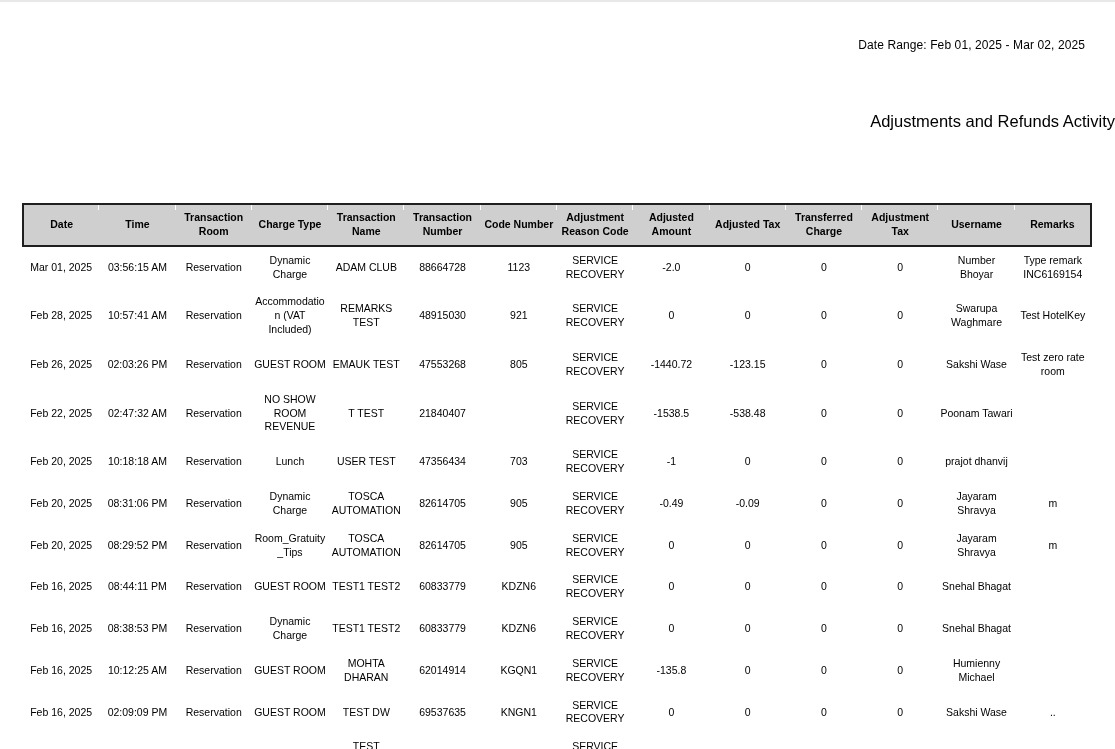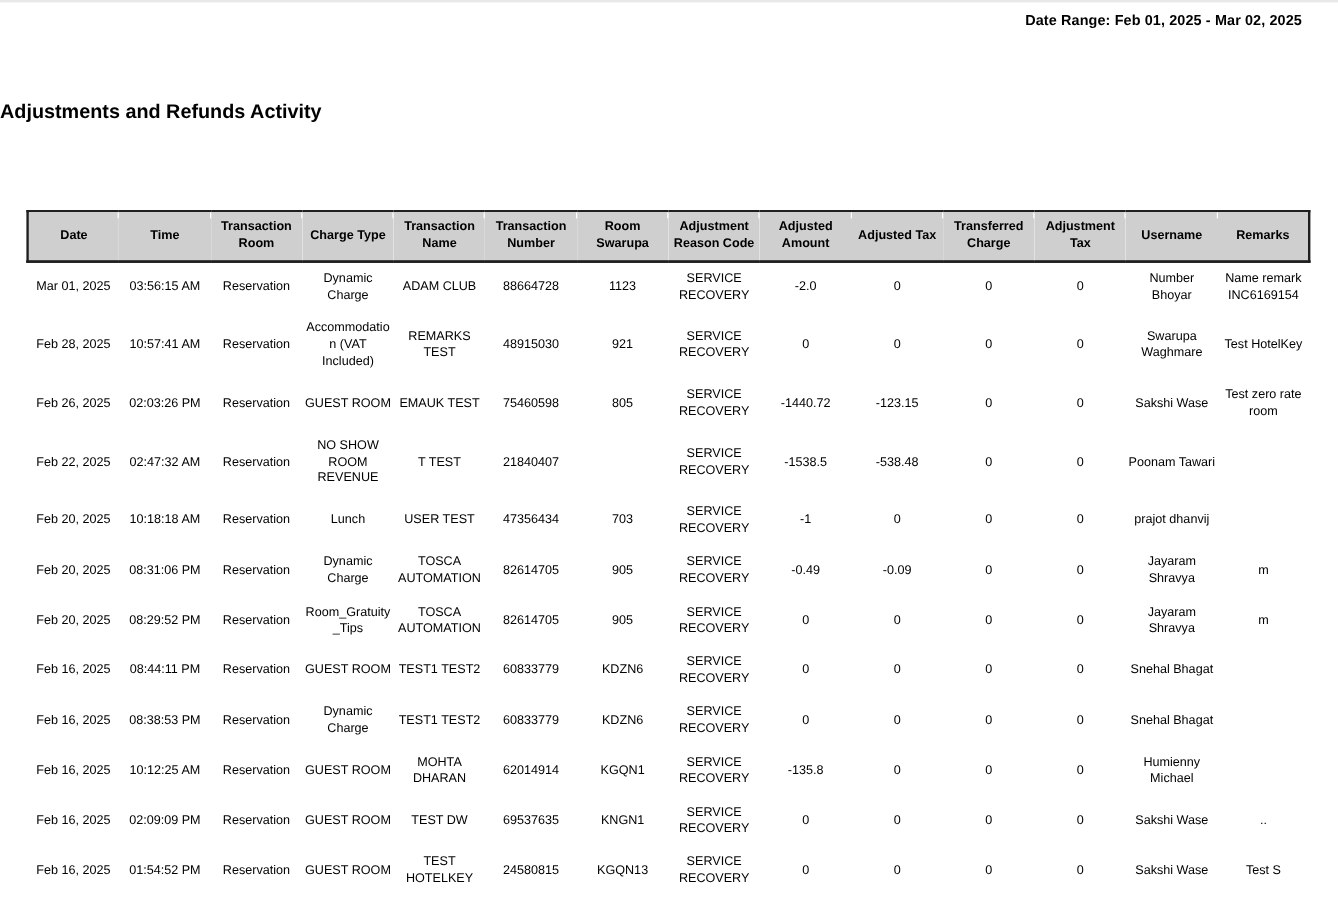--- a/index.html
+++ b/index.html
@@ -12,30 +12,30 @@
   *{box-sizing:border-box;margin:0;padding:0;}
   html,body{background:#ffffff;}
   body{
     width:1115px;height:749px;overflow:hidden;
     font-family:"Liberation Sans","DejaVu Sans",sans-serif;
     color:var(--text);
     border-top:2px solid var(--page-top-line);
   }
   .date-range{
     text-align:right;
-    padding:8px 30px 0 0;
+    padding:36px 30px 0 0;
     font-size:12px;
-    font-weight:bold;
+    font-weight:normal;
     letter-spacing:.1px;
   }
   .report-title{
-    text-align:left;
+    text-align:right;
     margin-top:60px;
     font-size:16.5px;
-    font-weight:bold;
+    font-weight:normal;
   }
   .table-wrap{
     margin:72px 23px 0 22px;
   }
   .section-bar{
     background:var(--section-bar);
     color:#ffffff;
     font-weight:bold;
     font-size:12.5px;
     padding:3px 6px 4px 6px;
@@ -91,21 +91,21 @@
 <div class="table-wrap">
   <table class="report">
     <thead>
       <tr id="header-row">
           <th>Date</th>
           <th>Time</th>
           <th>Transaction Room</th>
           <th>Charge Type</th>
           <th>Transaction Name</th>
           <th>Transaction Number</th>
-          <th>Room Swarupa</th>
+          <th>Code Number</th>
           <th>Adjustment Reason Code</th>
           <th>Adjusted Amount</th>
           <th>Adjusted Tax</th>
           <th>Transferred Charge</th>
           <th>Adjustment Tax</th>
           <th>Username</th>
           <th>Remarks</th>
         </tr>
     </thead>
     <tbody id="table-body">
@@ -116,21 +116,21 @@
           <td>Dynamic Charge</td>
           <td>ADAM CLUB</td>
           <td>88664728</td>
           <td>1123</td>
           <td>SERVICE RECOVERY</td>
           <td>-2.0</td>
           <td>0</td>
           <td>0</td>
           <td>0</td>
           <td>Number Bhoyar</td>
-          <td>Name remark INC6169154</td>
+          <td>Type remark INC6169154</td>
         </tr>
         <tr>
           <td>Feb 28, 2025</td>
           <td>10:57:41 AM</td>
           <td>Reservation</td>
           <td>Accommodation (VAT Included)</td>
           <td>REMARKS TEST</td>
           <td>48915030</td>
           <td>921</td>
           <td>SERVICE RECOVERY</td>
@@ -140,21 +140,21 @@
           <td>0</td>
           <td>Swarupa Waghmare</td>
           <td>Test HotelKey</td>
         </tr>
         <tr>
           <td>Feb 26, 2025</td>
           <td>02:03:26 PM</td>
           <td>Reservation</td>
           <td>GUEST ROOM</td>
           <td>EMAUK TEST</td>
-          <td>75460598</td>
+          <td>47553268</td>
           <td>805</td>
           <td>SERVICE RECOVERY</td>
           <td>-1440.72</td>
           <td>-123.15</td>
           <td>0</td>
           <td>0</td>
           <td>Sakshi Wase</td>
           <td>Test zero rate room</td>
         </tr>
         <tr>

